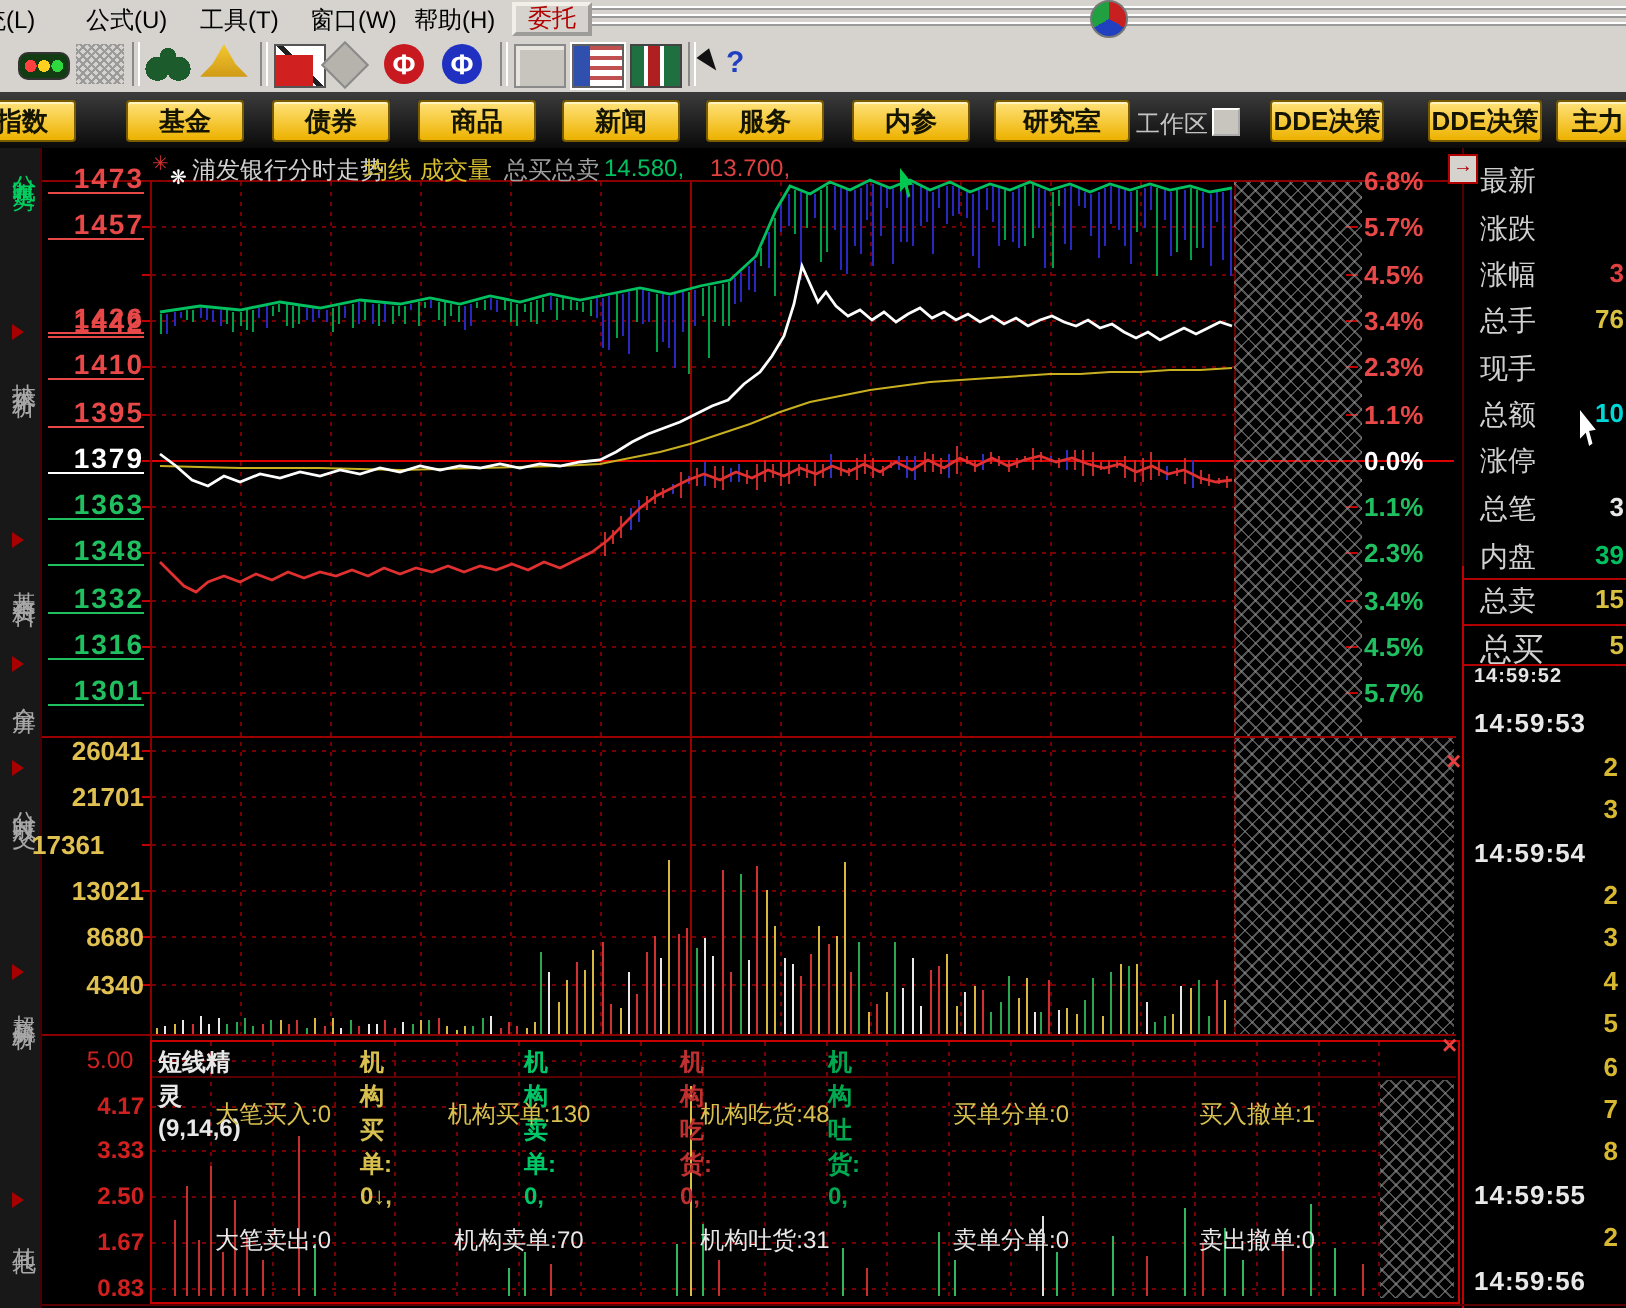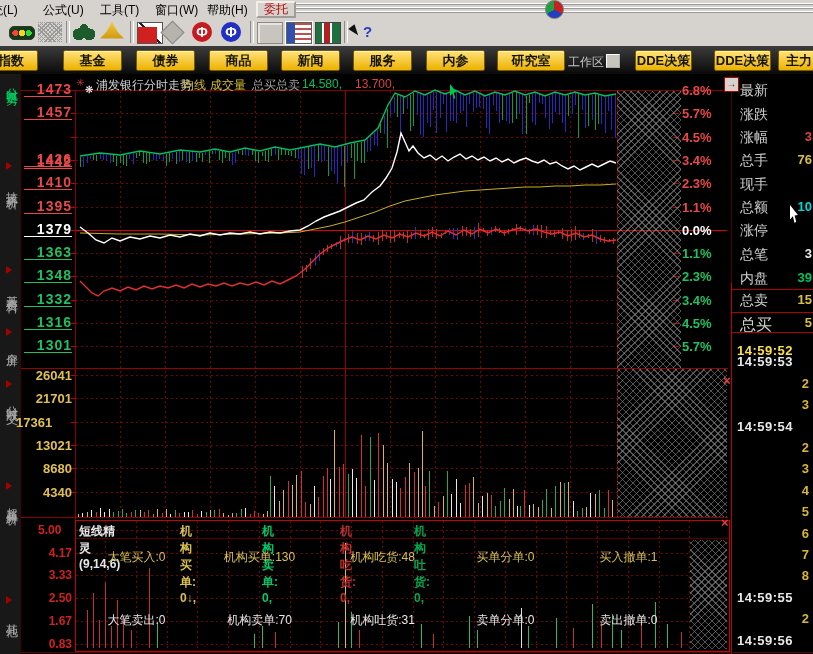--- a/index.html
+++ b/index.html
@@ -673,21 +673,21 @@
       <div style="position: absolute; left: 682px; top: 269px; color: rgb(32, 192, 96); font-size: 13px; font-weight: bold;">2.3%</div>
       <div style="position: absolute; left: 682px; top: 293px; color: rgb(32, 192, 96); font-size: 13px; font-weight: bold;">3.4%</div>
       <div style="position: absolute; left: 682px; top: 316px; color: rgb(32, 192, 96); font-size: 13px; font-weight: bold;">4.5%</div>
       <div style="position: absolute; left: 682px; top: 339px; color: rgb(32, 192, 96); font-size: 13px; font-weight: bold;">5.7%</div>
       <div style="position: absolute; left: 16px; top: 368px; width: 56px; text-align: right; color: rgb(224, 192, 80); font-size: 13px; font-weight: bold;">26041</div>
       <div style="position: absolute; left: 16px; top: 391px; width: 56px; text-align: right; color: rgb(224, 192, 80); font-size: 13px; font-weight: bold;">21701</div>
       <div style="position: absolute; left: 16px; top: 415px; width: 56px; text-align: left; color: rgb(224, 192, 80); font-size: 13px; font-weight: bold;">17361</div>
       <div style="position: absolute; left: 16px; top: 438px; width: 56px; text-align: right; color: rgb(224, 192, 80); font-size: 13px; font-weight: bold;">13021</div>
       <div style="position: absolute; left: 16px; top: 461px; width: 56px; text-align: right; color: rgb(224, 192, 80); font-size: 13px; font-weight: bold;">8680</div>
       <div style="position: absolute; left: 16px; top: 485px; width: 56px; text-align: right; color: rgb(224, 192, 80); font-size: 13px; font-weight: bold;">4340</div>
-      <div style="position: absolute; left: 38px; top: 523px; width: 34px; text-align: left; color: rgb(208, 32, 32); font-size: 12px; font-weight: bold;">5.00</div>
+      <div style="position: absolute; left: 38px; top: 523px; width: 34px; text-align: center; color: rgb(208, 32, 32); font-size: 12px; font-weight: normal;">5.00</div>
       <div style="position: absolute; left: 38px; top: 546px; width: 34px; text-align: right; color: rgb(208, 32, 32); font-size: 12px; font-weight: bold;">4.17</div>
       <div style="position: absolute; left: 38px; top: 568px; width: 34px; text-align: right; color: rgb(208, 32, 32); font-size: 12px; font-weight: bold;">3.33</div>
       <div style="position: absolute; left: 38px; top: 591px; width: 34px; text-align: right; color: rgb(208, 32, 32); font-size: 12px; font-weight: bold;">2.50</div>
       <div style="position: absolute; left: 38px; top: 614px; width: 34px; text-align: right; color: rgb(208, 32, 32); font-size: 12px; font-weight: bold;">1.67</div>
       <div style="position: absolute; left: 38px; top: 637px; width: 34px; text-align: right; color: rgb(208, 32, 32); font-size: 12px; font-weight: bold;">0.83</div>
     </div>
   <div id="plot-area" style="position:absolute;left:75px;top:90px;width:542px;height:428px;z-index:9"></div>
 
   <div id="rpanel" style="position:absolute;left:732px;top:74px;width:81px;height:580px;z-index:10">
       <div style="position: absolute; left: 8px; top: 8px; color: rgb(208, 208, 208); font-size: 14px;">最新</div>
@@ -704,21 +704,21 @@
       <div style="position: absolute; right: 1px; top: 172px; color: rgb(232, 232, 232); font-size: 13px; font-weight: bold;">3</div>
       <div style="position: absolute; left: 8px; top: 196px; color: rgb(208, 208, 208); font-size: 14px;">内盘</div>
       <div style="position: absolute; right: 1px; top: 196px; color: rgb(0, 192, 96); font-size: 13px; font-weight: bold;">39</div>
       <div style="position: absolute; left: 8px; top: 218px; color: rgb(208, 208, 208); font-size: 14px;">总卖</div>
       <div style="position: absolute; right: 1px; top: 218px; color: rgb(216, 192, 64); font-size: 13px; font-weight: bold;">15</div>
       <div style="position: absolute; left: 8px; top: 241px; color: rgb(208, 208, 208); font-size: 16px;">总买</div>
       <div style="position: absolute; right: 1px; top: 241px; color: rgb(216, 192, 64); font-size: 13px; font-weight: bold;">5</div>
       <div style="position: absolute; left: 0px; top: 215px; width: 81px; height: 1px; background: rgb(176, 0, 0);"></div>
       <div style="position: absolute; left: 0px; top: 238px; width: 81px; height: 1px; background: rgb(176, 0, 0);"></div>
       <div style="position: absolute; left: 0px; top: 258px; width: 81px; height: 1px; background: rgb(176, 0, 0);"></div>
-      <div style="position: absolute; left: 5px; top: 259px; color: #fde047; font-size: 13px; font-weight: bold; letter-spacing: 0.5px; margin-top: 10px;">14:59:52</div>
+      <div style="position: absolute; left: 5px; top: 259px; color: #e5e5e5; font-size: 10px; font-weight: bold; letter-spacing: 0.5px;">14:59:52</div>
       <div style="position: absolute; left: 5px; top: 280.4px; color: rgb(232, 232, 232); font-size: 13px; font-weight: bold; letter-spacing: 0.5px;">14:59:53</div>
       <div style="position: absolute; left: 5px; top: 301.8px; width: 72px; text-align: right; color: rgb(216, 184, 48); font-size: 13px; font-weight: bold;">2</div>
       <div style="position: absolute; left: 5px; top: 323.2px; width: 72px; text-align: right; color: rgb(216, 184, 48); font-size: 13px; font-weight: bold;">3</div>
       <div style="position: absolute; left: 5px; top: 344.6px; color: rgb(232, 232, 232); font-size: 13px; font-weight: bold; letter-spacing: 0.5px;">14:59:54</div>
       <div style="position: absolute; left: 5px; top: 366px; width: 72px; text-align: right; color: rgb(216, 184, 48); font-size: 13px; font-weight: bold;">2</div>
       <div style="position: absolute; left: 5px; top: 387.4px; width: 72px; text-align: right; color: rgb(216, 184, 48); font-size: 13px; font-weight: bold;">3</div>
       <div style="position: absolute; left: 5px; top: 408.8px; width: 72px; text-align: right; color: rgb(216, 184, 48); font-size: 13px; font-weight: bold;">4</div>
       <div style="position: absolute; left: 5px; top: 430.2px; width: 72px; text-align: right; color: rgb(216, 184, 48); font-size: 13px; font-weight: bold;">5</div>
       <div style="position: absolute; left: 5px; top: 451.6px; width: 72px; text-align: right; color: rgb(216, 184, 48); font-size: 13px; font-weight: bold;">6</div>
       <div style="position: absolute; left: 5px; top: 473px; width: 72px; text-align: right; color: rgb(216, 184, 48); font-size: 13px; font-weight: bold;">7</div>

